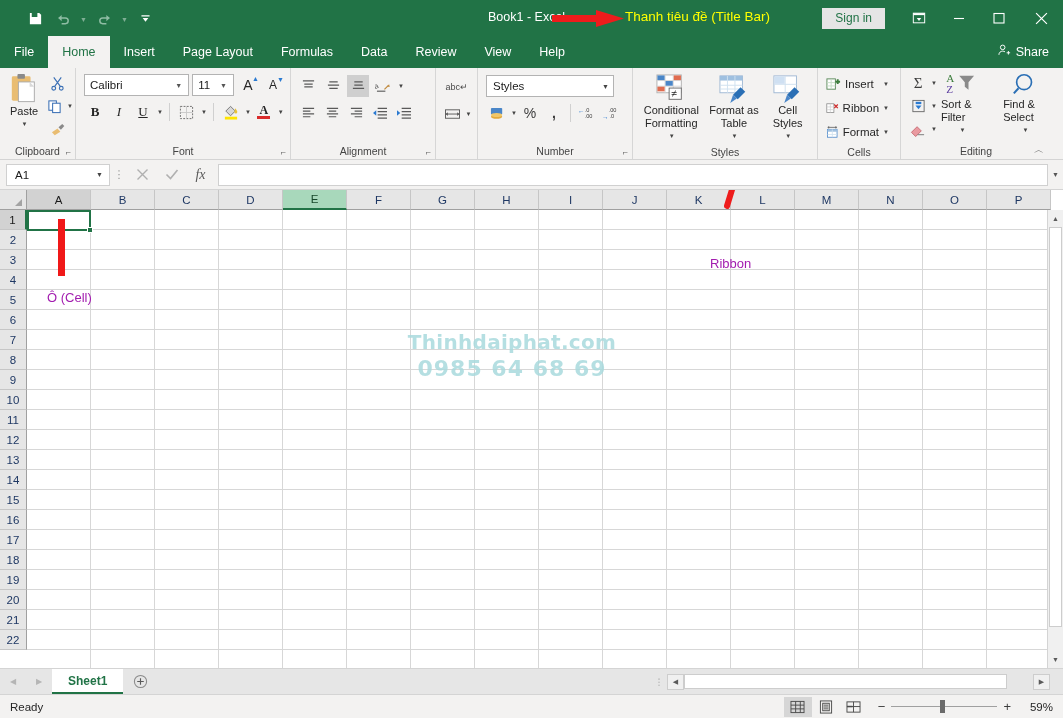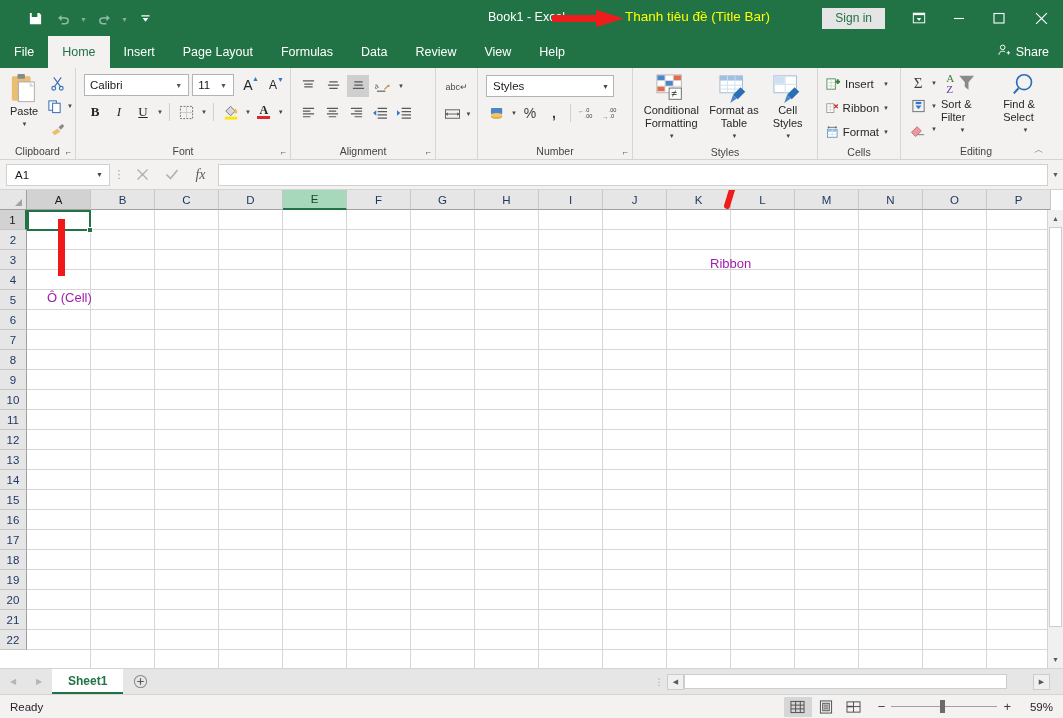--- a/index.html
+++ b/index.html
@@ -774,20 +774,24 @@
         <div class="fillhandle" style="left:60px;top:17px"></div>
 
         <div class="annot-line" style="left:31px;top:9px;width:7px;height:57px"></div>
         <div class="annot-txt" style="left:20px;top:80px">Ô (Cell)</div>
 
         <svg style="position:absolute;left:690px;top:-60px;width:60px;height:110px;overflow:visible">
           <line x1="44" y1="-55" x2="10" y2="56" stroke="#ee1c1c" stroke-width="6" stroke-linecap="round"></line>
         </svg>
         <div class="annot-txt" style="left:683px;top:46px">Ribbon</div>
 
+        <div class="watermark" style="left:355px;top:120px;width:260px">
+          <div class="wm1">Thinhdaiphat.com</div>
+          <div class="wm2">0985 64 68 69</div>
+        </div>
       </div>
 
       <div class="vscroll">
         <div class="sb-arrow">▲</div>
         <div class="vthumb" style="height:400px"></div>
         <div style="flex:1"></div>
         <div class="sb-arrow">▼</div>
       </div>
     </div>
   </div>

